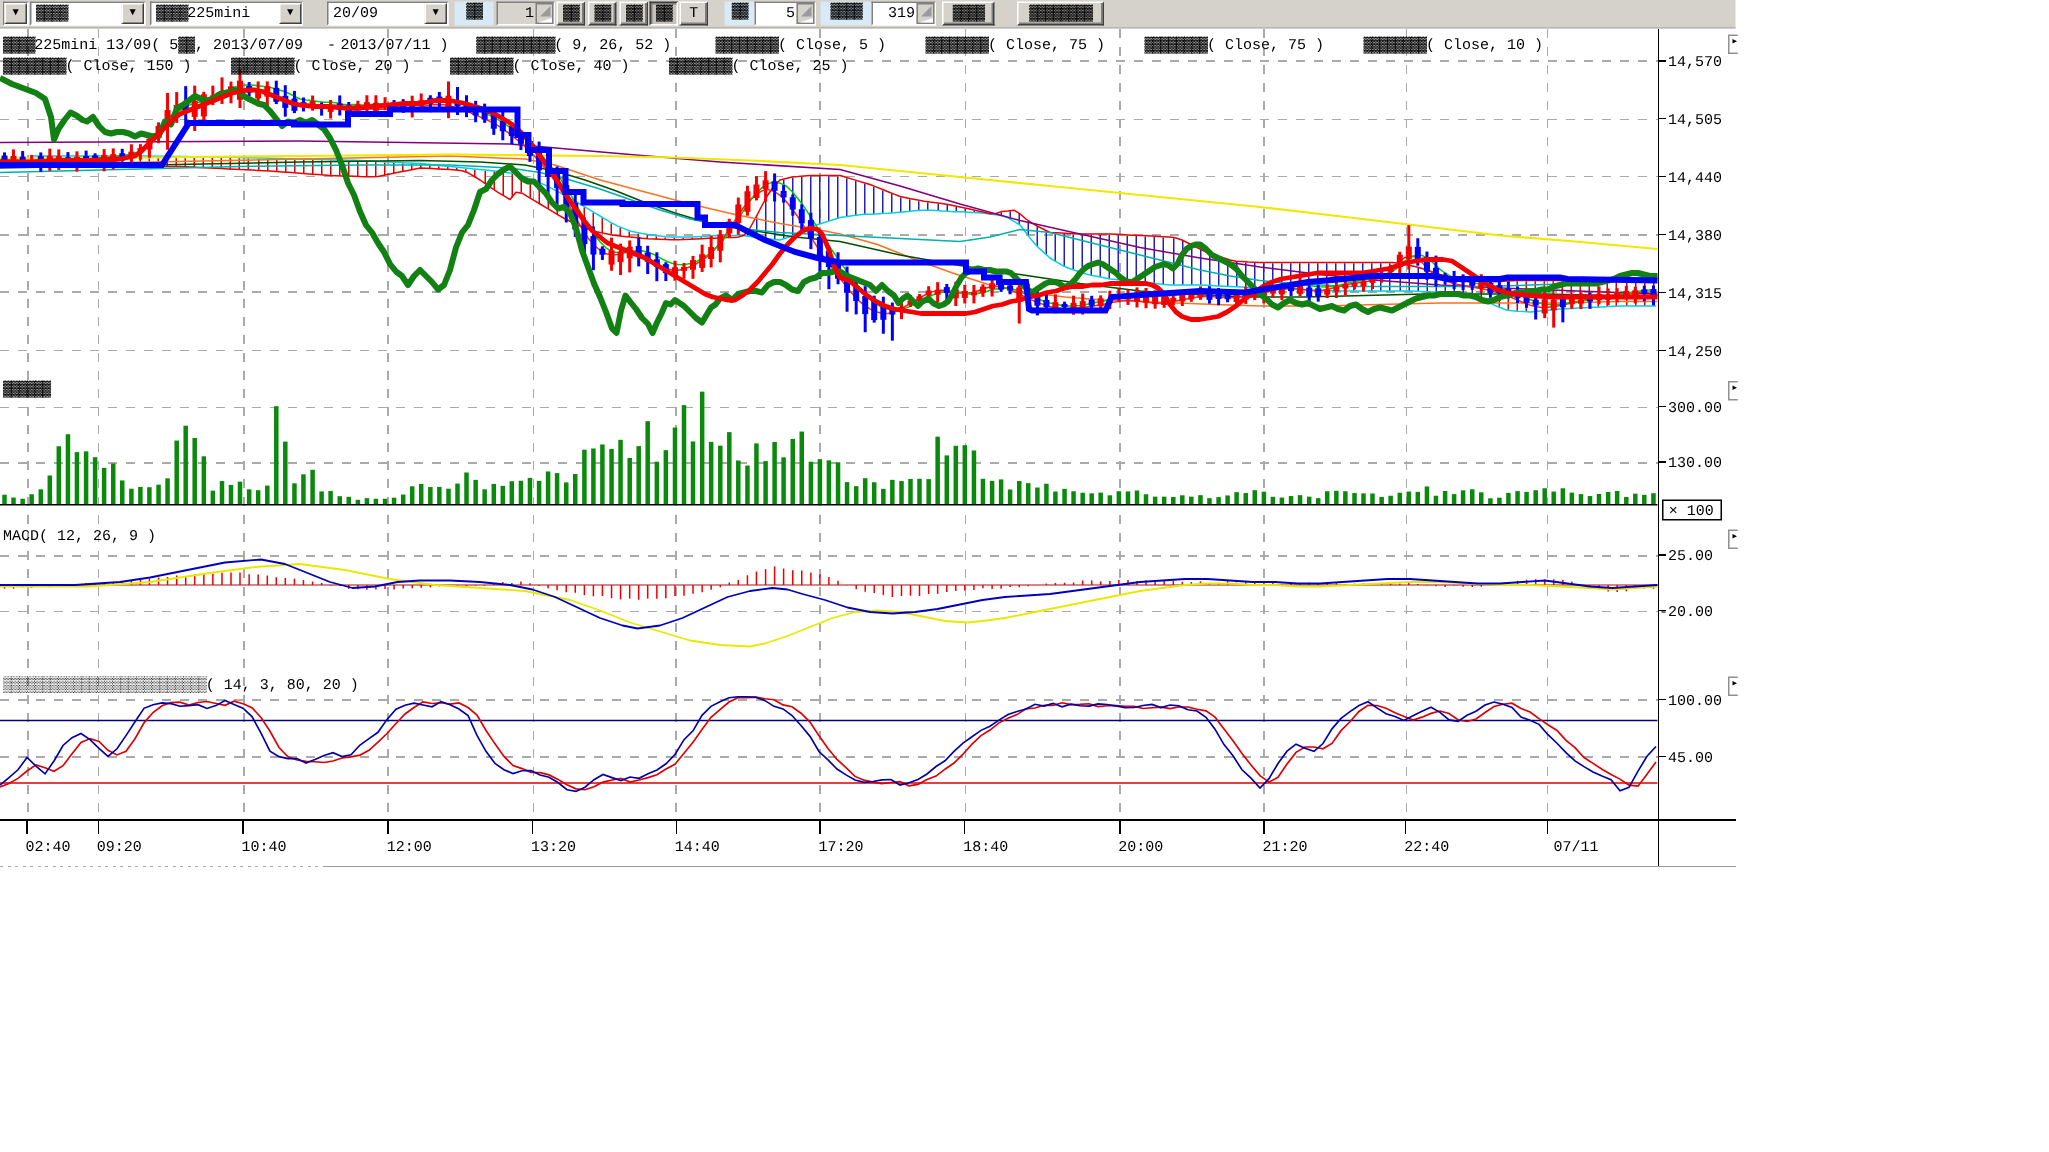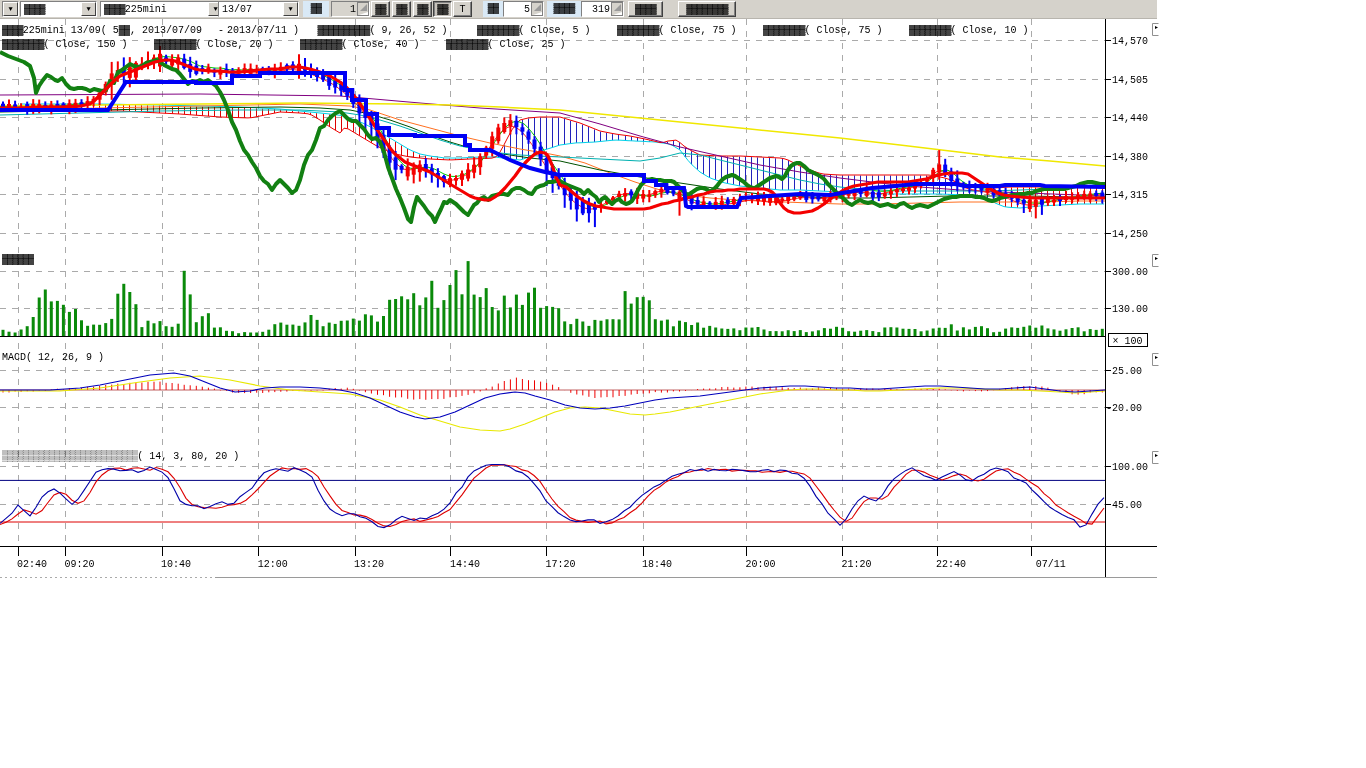--- a/index.html
+++ b/index.html
@@ -1089,26 +1089,26 @@
     </svg></div>
 <div id="tb">
     <div class="combo" style="left:2px;width:17px">
       <span class="ct"></span>
       <span class="cbtn">▼</span>
     </div>
     <div class="combo" style="left:20px;width:77px">
       <span class="ct"><span class="jp">▓▓▓▓</span></span>
       <span class="cbtn">▼</span>
     </div>
-    <div class="combo" style="left:100px;width:124px">
+    <div class="combo" style="left:100px;width:102px">
       <span class="ct"><span class="jp">▓▓▓▓</span>225mini</span>
       <span class="cbtn">▼</span>
     </div>
     <div class="combo" style="left:218px;width:81px">
-      <span class="ct">13/07</span>
+      <span class="ct">20/09</span>
       <span class="cbtn">▼</span>
     </div>
     <div class="lbl" style="left:303px;width:26px"><span class="jp">▓▓</span></div>
     <div class="spin dis" style="left:331px;width:39px">
       <span class="sv">1</span>
       <span class="sb"></span>
     </div>
     <div class="btn" style="left:371px;width:19px"><span class="jp">▓▓</span></div>
     <div class="btn" style="left:392px;width:19px"><span class="jp">▓▓</span></div>
     <div class="btn" style="left:413px;width:19px"><span class="jp">▓▓</span></div>

